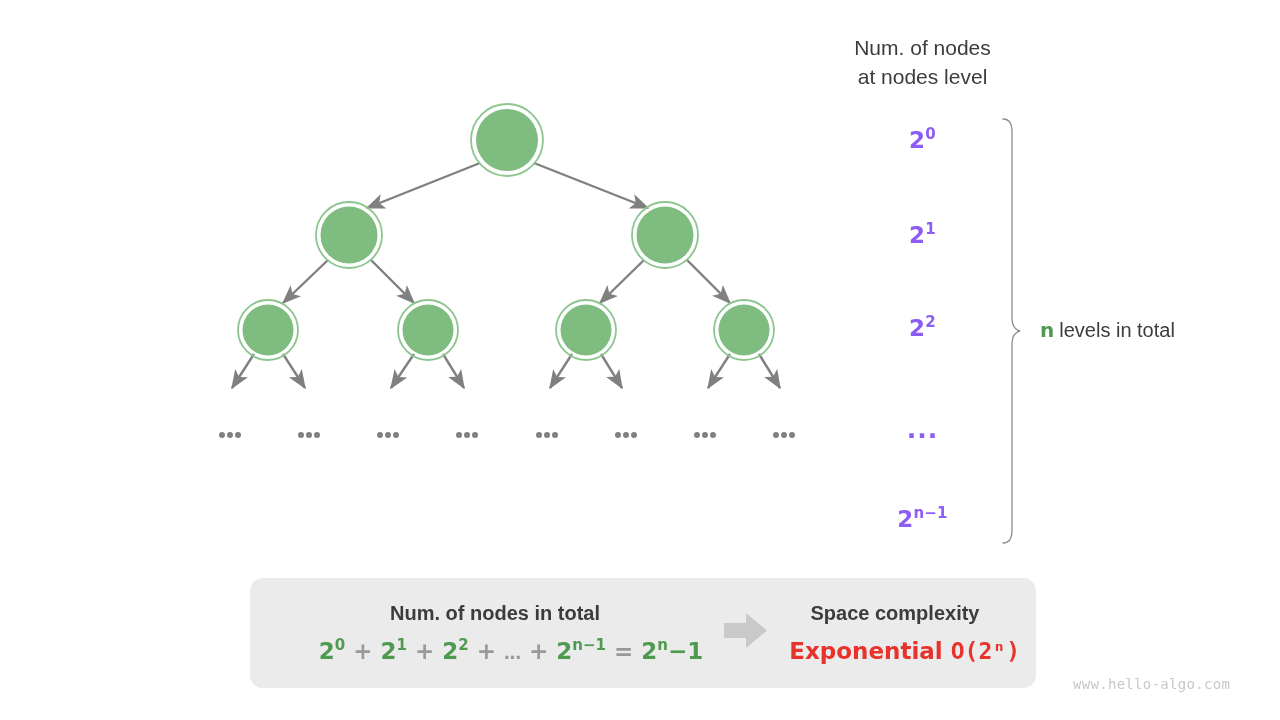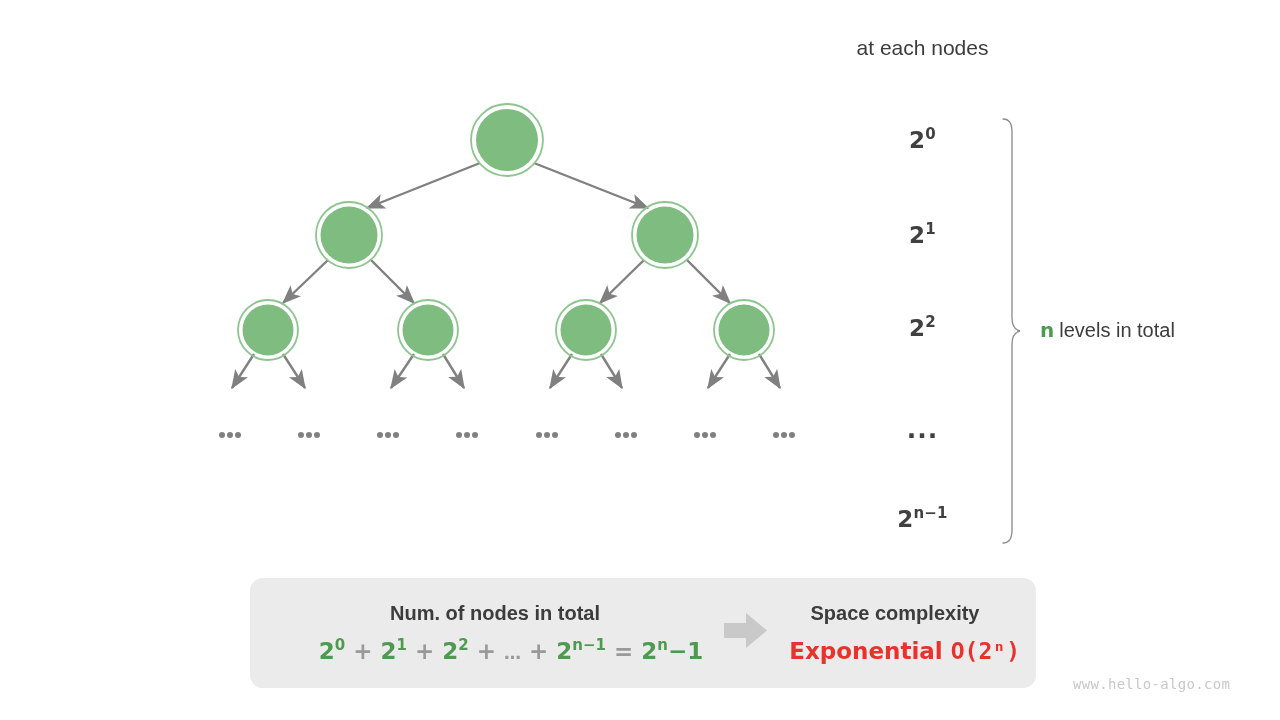--- a/index.html
+++ b/index.html
@@ -28,21 +28,21 @@
     color: #3c3c3c;
   }
   #levels-header .hdr-line { display: block; white-space: nowrap; }
 
   
   .level-label {
     position: absolute;
     width: 205px;
     left: 820px;
     text-align: center;
-    color: #404040;
+    color: #8b5cf6;
     font-weight: bold;
     font-size: 23px;
     line-height: 23px;
     font-family: "DejaVu Sans", sans-serif;
     letter-spacing: .2px;
   }
   .level-label sup {
     font-size: 15px;
     font-weight: bold;
     vertical-align: super;
@@ -223,21 +223,22 @@
       </g>
     <g>
         <circle cx="776" cy="435" r="3"></circle>
         <circle cx="784" cy="435" r="3"></circle>
         <circle cx="792" cy="435" r="3"></circle>
       </g>
   </g>
 </svg>
 
 <div id="levels-header">
-  <span class="hdr-line">at each nodes</span>
+  <span class="hdr-line">Num. of nodes</span>
+  <span class="hdr-line">at nodes level</span>
 </div>
 
 <div class="level-label" style="top:129px">
   <span>2</span><sup>0</sup>
 </div>
 <div class="level-label" style="top:224px">
   <span>2</span><sup>1</sup>
 </div>
 <div class="level-label" style="top:317px">
   <span>2</span><sup>2</sup>

